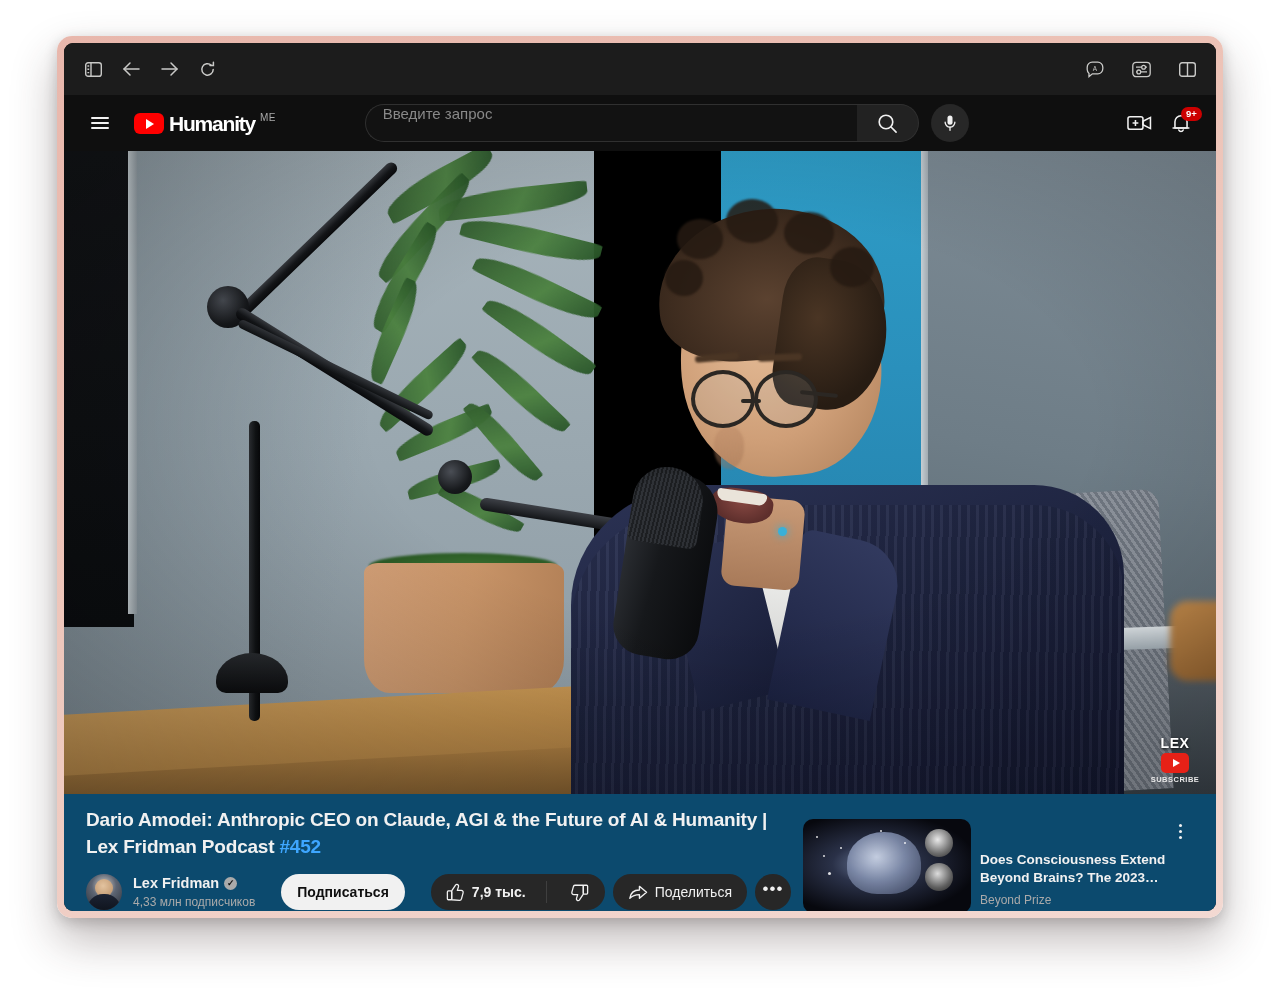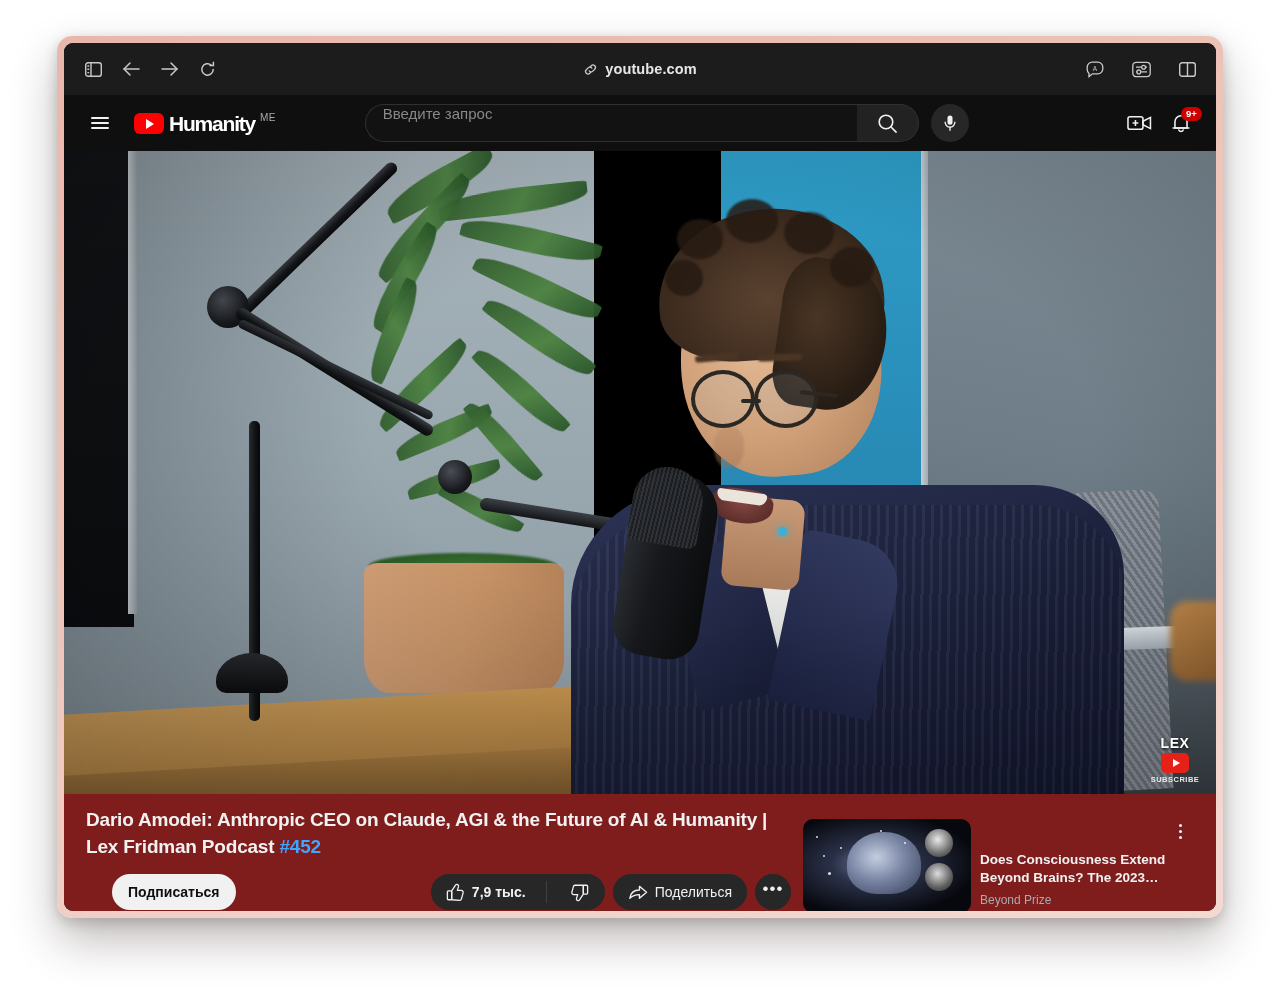--- a/index.html
+++ b/index.html
@@ -441,21 +441,21 @@
   }
   #wm-play::after{
     content:""; width:0;height:0;border-left:7px solid #fff;
     border-top:4.5px solid transparent;border-bottom:4.5px solid transparent; margin-left:2px;
   }
   #wm-sub { color:#e8e8e8; font-size:7.5px; letter-spacing:.5px; font-weight:600; }
 
   
   #below {
     display: flex;
-    background: #7f1d1d;
+    background: #0c4a6e;
     padding: 12px 22px 0 22px;
     gap: 12px;
     height: 131px;
   }
   #primary { width: 705px; }
   #video-title {
     color: #f1f1f1; font-size: 19px; font-weight: 700; line-height: 27px;
     letter-spacing: -.2px;
   }
   #title-hash { color: #3ea6ff; }
@@ -582,31 +582,20 @@
         </svg>
       </div>
       <div class="tb-btn">
         <svg width="17" height="17" viewBox="0 0 17 17" fill="none" stroke="currentColor" stroke-width="1.5" stroke-linecap="round">
           <path d="M14.2 8.5a5.7 5.7 0 1 1-1.9-4.3"></path>
               <polyline points="14.4,1.2 14.4,4.6 11,4.6"></polyline>
         </svg>
       </div>
     </div>
 
-    <div id="url-wrap">
-      <div id="url-pill">
-        <span style="color:#c9c9c7;display:flex">
-          <svg width="15" height="15" viewBox="0 0 16 16" fill="none" stroke="currentColor" stroke-width="1.35" stroke-linecap="round">
-            <path d="M6.6 9.4a2.6 2.6 0 0 0 3.9.3l2-2a2.6 2.6 0 0 0-3.7-3.7l-1.1 1.1"></path>
-            <path d="M9.4 6.6a2.6 2.6 0 0 0-3.9-.3l-2 2a2.6 2.6 0 0 0 3.7 3.7l1.1-1.1"></path>
-          </svg>
-        </span>
-        <span id="url-text">youtube.com</span>
-      </div>
-    </div>
 
     <div id="tb-right">
       <div class="tb-btn">
         <svg width="18" height="17" viewBox="0 0 18 17" fill="none" stroke="currentColor" stroke-width="1.3">
           <path d="M1.2 6.2a5 5 0 0 1 5-5h5.6a5 5 0 0 1 5 5v1.6a5 5 0 0 1-5 5H6.4L3 15.6v-3.2a5 5 0 0 1-1.8-3.8z"></path>
           <text x="9" y="9.6" font-size="6.4" fill="currentColor" stroke="none" text-anchor="middle" font-family="Liberation Sans, sans-serif">A</text>
         </svg>
       </div>
       <div class="tb-btn">
         <svg width="19" height="17" viewBox="0 0 19 17" fill="none" stroke="currentColor" stroke-width="1.3">
@@ -771,20 +760,30 @@
   </div>
 
   <div id="below">
 
     <div id="primary">
       <div id="video-title">
         <span>Dario Amodei: Anthropic CEO on Claude, AGI &amp; the Future of AI &amp; Humanity | Lex Fridman Podcast </span><span id="title-hash">#452</span>
       </div>
 
       <div id="meta-row">
+        <div id="owner">
+          <div id="avatar"></div>
+          <div id="owner-text">
+            <div id="owner-name-row">
+              <span id="owner-name">Lex Fridman</span>
+              <span id="verified">✓</span>
+            </div>
+            <div id="sub-count">4,33 млн подписчиков</div>
+          </div>
+        </div>
         <button id="subscribe-btn">Подписаться</button>
 
         <div id="actions">
           <div class="pill" id="likebar">
             <div id="like-part">
               <span style="display:flex">
                 <svg width="19" height="19" viewBox="0 0 22 22" fill="none" stroke="currentColor" stroke-width="1.5" stroke-linejoin="round">
                   <path d="M6.6 19.4V9.2l4.6-7a2 2 0 0 1 3.3 2l-1.4 4.4h4.6a2.2 2.2 0 0 1 2.1 2.8l-1.9 7a2.2 2.2 0 0 1-2.1 1.6z"></path>
                   <rect x="1.6" y="9.2" width="5" height="10.2" rx="1.1"></rect>
                 </svg>

